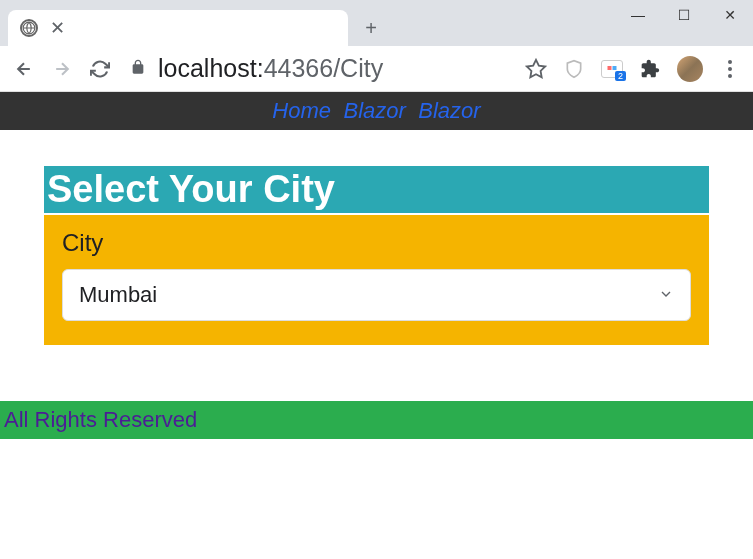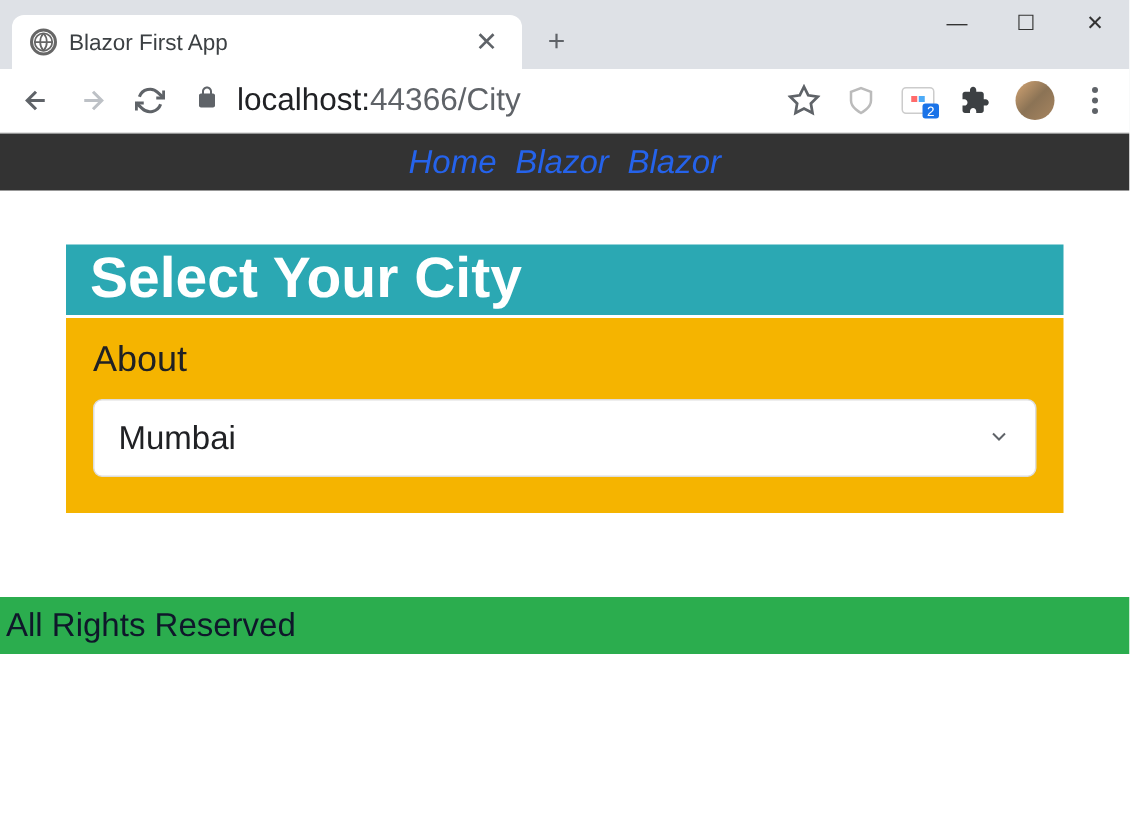--- a/index.html
+++ b/index.html
@@ -14,62 +14,61 @@
     .tab-favicon svg { width: 14px; height: 14px; }
     .tab-title { flex: 1; font-size: 15px; color: #3c4043; }
     .tab-close { font-size: 18px; color: #5f6368; padding: 0 4px; }
     .new-tab { width: 30px; height: 30px; display: flex; align-items: center; justify-content: center; font-size: 20px; color: #5f6368; margin-left: 8px; margin-bottom: 3px; }
     
     .toolbar { background: #fff; display: flex; align-items: center; padding: 8px 12px; gap: 14px; border-bottom: 1px solid #e0e0e0; }
     .nav-btn { width: 24px; height: 24px; display: flex; align-items: center; justify-content: center; color: #5f6368; }
     .nav-btn.disabled { color: #bdc1c6; }
     .address-wrap { flex: 1; display: flex; align-items: center; gap: 12px; padding: 0 4px; }
     .lock-icon { color: #5f6368; }
-    .address-text { font-size: 21px; color: #202124; }
+    .address-text { font-size: 25px; color: #202124; }
     .address-text .host { color: #202124; }
     .address-text .path { color: #5f6368; }
     .toolbar-right { display: flex; align-items: center; gap: 16px; }
     .toolbar-icon { width: 22px; height: 22px; display: flex; align-items: center; justify-content: center; color: #5f6368; position: relative; }
     .ext-badge { background: #fff; border: 1px solid #ccc; border-radius: 3px; padding: 1px 3px; font-size: 9px; position: relative; }
     .ext-badge-num { background: #1a73e8; color: #fff; font-size: 9px; padding: 0 3px; border-radius: 2px; position: absolute; bottom: -4px; right: -4px; }
     .avatar { width: 26px; height: 26px; border-radius: 50%; background: linear-gradient(135deg, #d4a574 0%, #8b7355 50%, #a88560 100%); }
     .menu-dots { display: flex; flex-direction: column; gap: 3px; }
     .menu-dots span { width: 4px; height: 4px; border-radius: 50%; background: #5f6368; }
     
     .page-content { background: #fff; }
     .top-nav { background: #333; text-align: center; padding: 6px 0; }
     .top-nav a { color: #2563eb; font-size: 22px; text-decoration: none; margin: 0 4px; font-style: italic; }
     
     .main-area { padding: 36px 44px 0 44px; }
-    .page-title { background: #2ba8b3; color: #fff; font-size: 38px; font-weight: 600; padding: 2px 16px; }
+    .page-title { background: #2ba8b3; color: #fff; font-size: 38px; font-weight: 600; padding: 2px 3px; }
     .form-block { background: #f5b400; padding: 14px 18px 24px 18px; margin-top: 2px; }
     .form-label { font-size: 24px; color: #202124; margin-bottom: 12px; }
     .select-box { background: #fff; border: 1px solid #ddd; border-radius: 6px; padding: 12px 16px; display: flex; align-items: center; justify-content: space-between; font-size: 22px; color: #202124; }
     
-    .footer { background: #2bad4e; color: #0f172a; font-size: 22px; padding: 6px 4px; margin-top: 56px; }
+    .footer { background: #2bad4e; color: #4c1d95; font-size: 22px; padding: 6px 4px; margin-top: 56px; }
   </style>
 </head>
 <body>
 
 <div class="window-controls">
   <div class="window-btn">—</div>
   <div class="window-btn">☐</div>
   <div class="window-btn">✕</div>
 </div>
 
 <div class="browser-chrome">
   <div class="tab-bar">
     <div class="tab">
       <span class="tab-favicon">
         <svg viewBox="0 0 24 24" fill="none" stroke="#666" stroke-width="2">
             <circle cx="12" cy="12" r="10"></circle>
             <path d="M2 12h20M12 2a15 15 0 010 20M12 2a15 15 0 000 20"></path>
           </svg>
       </span>
-      <span class="tab-title">Blazor First App</span>
       <span class="tab-close">✕</span>
     </div>
     <div class="new-tab">+</div>
   </div>
 
   <div class="toolbar">
     <div class="nav-btn">
       <svg width="20" height="20" viewBox="0 0 24 24" fill="none" stroke="currentColor" stroke-width="2.5">
           <path d="M19 12H5M12 19l-7-7 7-7"></path>
         </svg>
@@ -135,21 +134,21 @@
 <div class="page-content">
   <div class="top-nav">
     <a href="#">Home</a>
     <a href="#">Blazor</a>
     <a href="#">Blazor</a>
   </div>
 
   <div class="main-area">
     <h1 class="page-title">Select Your City</h1>
     <div class="form-block">
-      <div class="form-label">About</div>
+      <div class="form-label">City</div>
       <div class="select-box">
         <span>Mumbai</span>
         <span>
           <svg width="16" height="16" viewBox="0 0 24 24" fill="none" stroke="#5f6368" stroke-width="2">
               <polyline points="6 9 12 15 18 9"></polyline>
             </svg>
         </span>
       </div>
     </div>
   </div>

